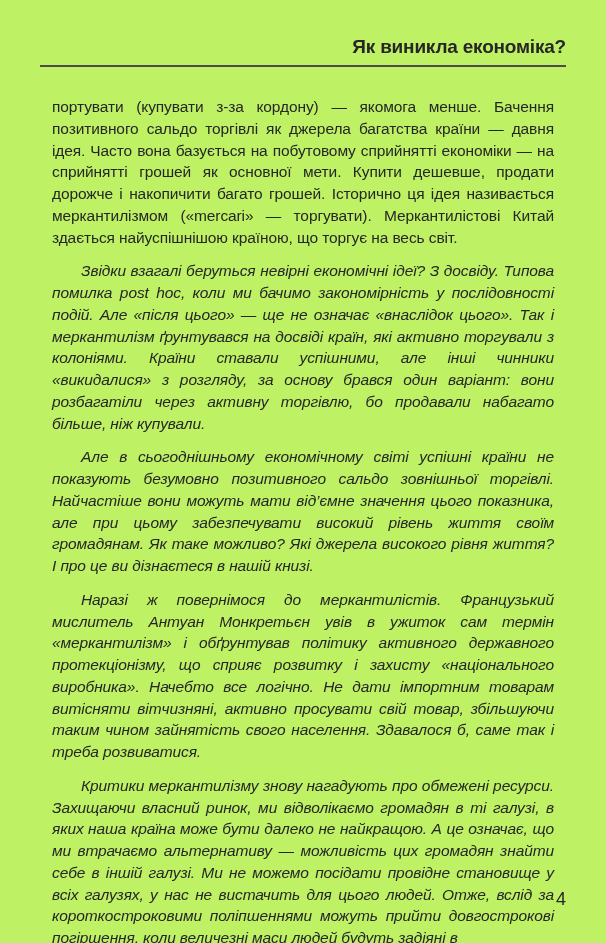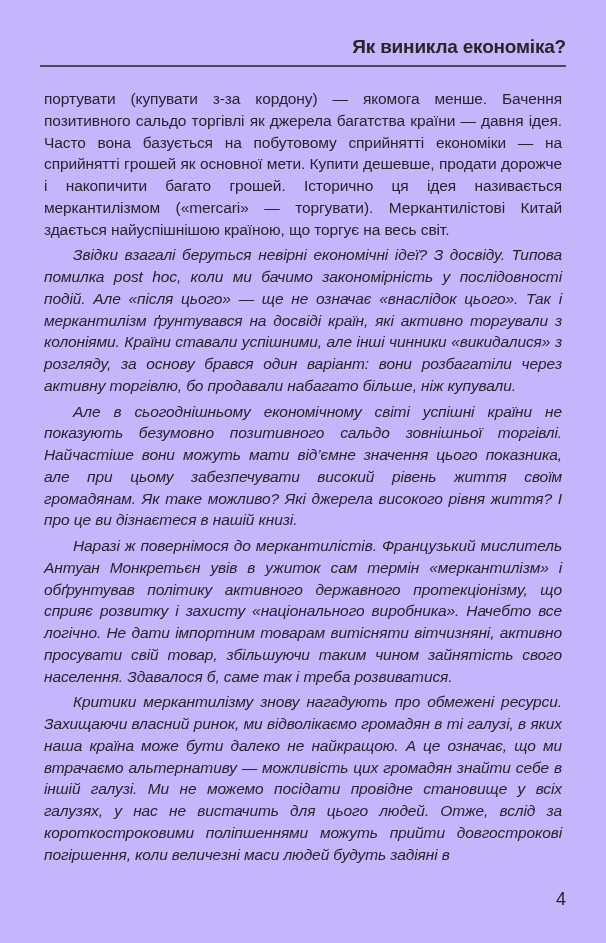--- a/index.html
+++ b/index.html
@@ -4,21 +4,21 @@
 <style>
   html, body {
     margin: 0;
     padding: 0;
     background: #ffffff;
   }
   .page {
     position: relative;
     width: 606px;
     height: 943px;
-    background: #c4b5fd;
+    background: #bef264;
     font-family: "Liberation Sans", sans-serif;
     color: #262626;
     overflow: hidden;
   }
   .page-header {
     position: absolute;
     left: 40px;
     right: 40px;
     top: 36px;
     text-align: right;
@@ -34,21 +34,21 @@
     left: 40px;
     right: 40px;
     top: 84px;
     font-size: 15.5px;
     line-height: 21.75px;
     letter-spacing: -0.1px;
     text-align: justify;
     color: #262626;
   }
   .para {
-    margin: 4px;
+    margin: 12px;
     padding: 0;
   }
   .para.indent {
     text-indent: 29px;
     font-style: italic;
   }
   .page-number {
     position: absolute;
     right: 40px;
     top: 889px;

